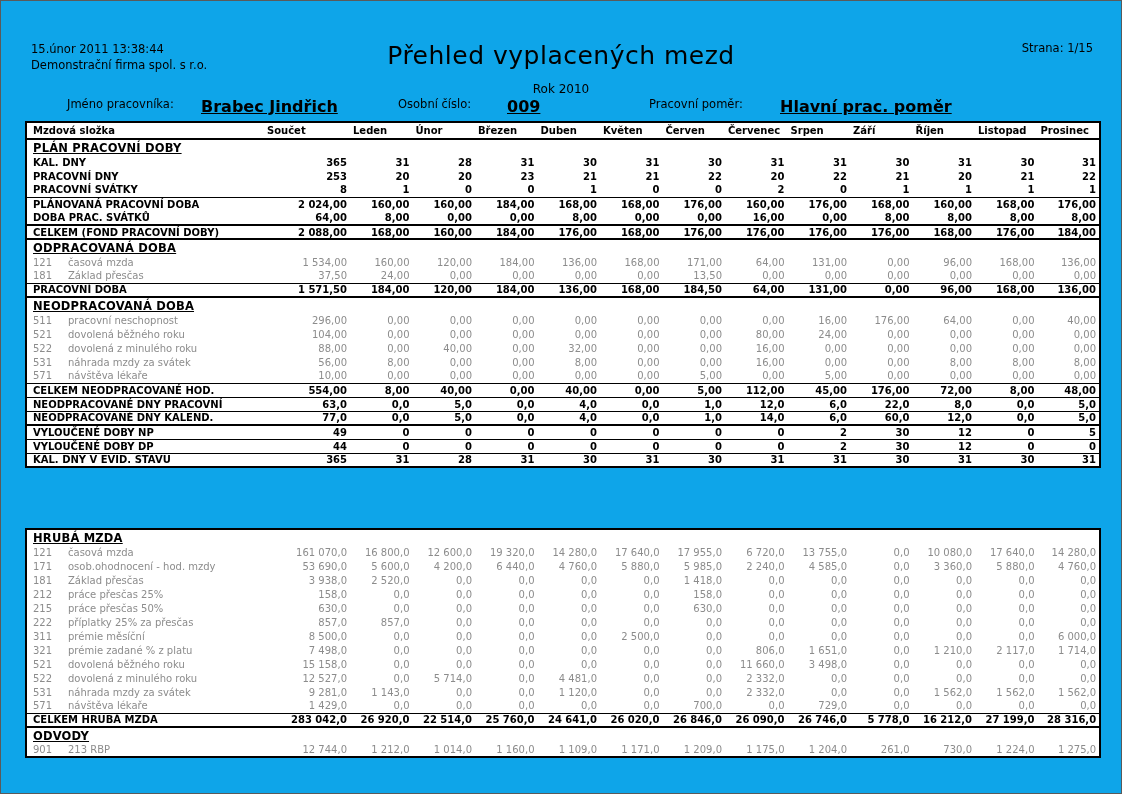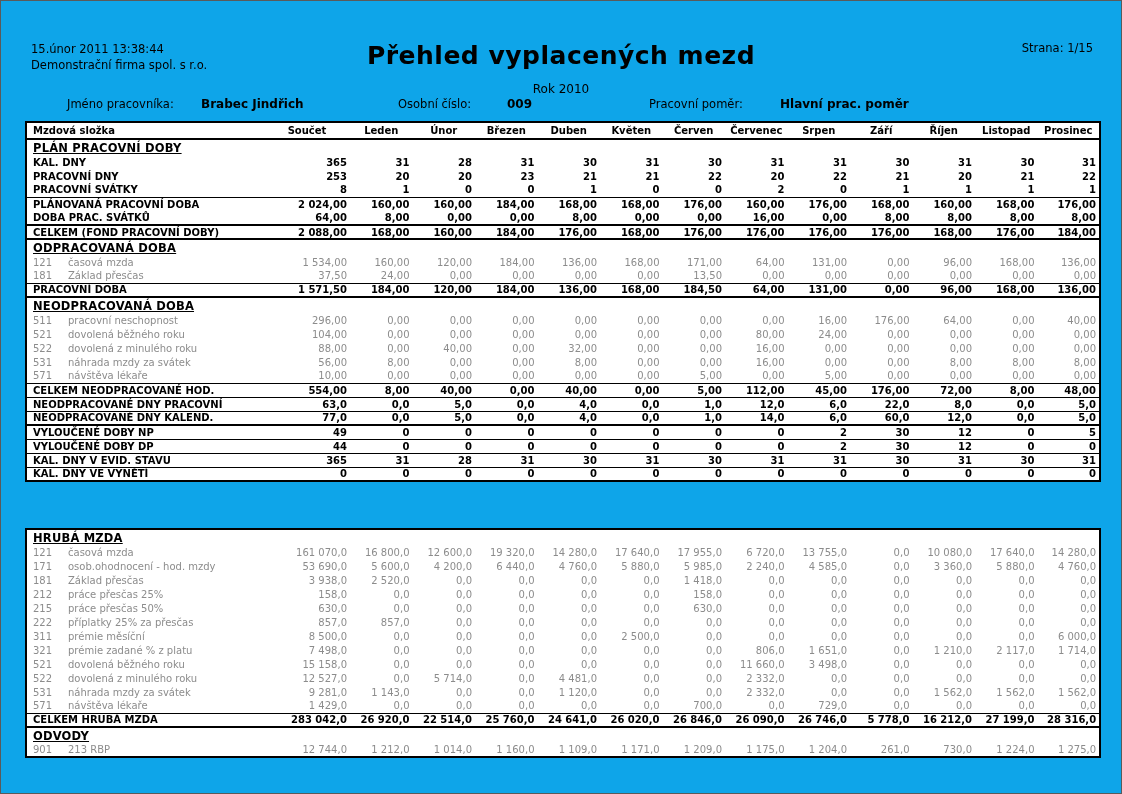--- a/index.html
+++ b/index.html
@@ -3,40 +3,40 @@
 <meta charset="utf-8">
 <style>
   * { margin:0; padding:0; box-sizing:border-box; }
   html,body { background:#e8e8e8; }
   body { width:1122px; height:794px; font-family:"DejaVu Sans", sans-serif; color:#000; }
   .page { position:relative; width:1122px; height:794px; background:#0ea5e9; border:1px solid #5a5a5a; overflow:hidden; }
 
   
   .hdr-left { position:absolute; left:30px; top:40px; font-size:11.5px; line-height:16px; }
   .hdr-center { position:absolute; left:0; right:0; top:40px; text-align:center; }
-  .hdr-center h1 { font-size:25px; font-weight:700; letter-spacing:0.5px; }
+  .hdr-center h1 { font-size:25px; font-weight:400; letter-spacing:0.5px; }
   .subtitle { font-size:12px; margin-top:12px; }
   .hdr-right { position:absolute; right:28px; top:40px; font-size:11.5px; }
 
   
   .emp { position:absolute; left:0; top:96px; width:1122px; height:20px; font-size:11.5px; }
   .emp .lab { position:absolute; }
-  .emp .val { position:absolute; font-weight:700; font-size:12px; }
+  .emp .val { position:absolute; font-weight:700; font-size:16px;text-decoration:underline; }
   .lab1 { left:66px; }  .val1 { left:200px; }
   .lab2 { left:397px; } .val2 { left:506px; }
   .lab3 { left:648px; } .val3 { left:779px; }
 
   
   table { border-collapse:collapse; table-layout:fixed; width:1074px; position:absolute; left:24px; background:#fff; border:2px solid #000; }
   #tbl1 { top:120px; }
   #tbl2 { top:527px; }
   th, td { font-size:10px; height:14px; padding:0 3px; white-space:nowrap; overflow:hidden; vertical-align:middle; }
   th { border-bottom:2px solid #000; font-weight:700; height:17px; }
   th.lbl { text-align:left; padding-left:6px; }
-  th.num { text-align:center;margin-top:28px; }
+  th.num { text-align:left;margin-top:28px; }
   td.num { text-align:right; }
   td.lbl { text-align:left; padding-left:6px; }
   .code { display:inline-block; width:26px; }
   .dlabel { padding-left:9px; }
 
   tr.r-plain td, tr.r-sum td, tr.r-sum2 td { font-weight:700; color:#000; }
   tr.r-det td { color:#8c8c8c; font-weight:400; }
   tr.r-sum td { border-top:1px solid #000; }
   tr.r-sum2 td { border-top:2px solid #000; }
   tr.r-sec td { border-top:2px solid #000; height:16px; padding-top:1px; }
@@ -427,36 +427,20 @@
           <td class="num">30</td>
           <td class="num">31</td>
           <td class="num">30</td>
           <td class="num">31</td>
           <td class="num">31</td>
           <td class="num">30</td>
           <td class="num">31</td>
           <td class="num">30</td>
           <td class="num">31</td>
         </tr>
-        <tr class="r-sum">
-          <td class="lbl">KAL. DNY VE VYNĚTÍ</td>
-          <td class="num">0</td>
-          <td class="num">0</td>
-          <td class="num">0</td>
-          <td class="num">0</td>
-          <td class="num">0</td>
-          <td class="num">0</td>
-          <td class="num">0</td>
-          <td class="num">0</td>
-          <td class="num">0</td>
-          <td class="num">0</td>
-          <td class="num">0</td>
-          <td class="num">0</td>
-          <td class="num">0</td>
-        </tr>
       </tbody>
   </table>
 
   <table id="tbl2">
     <colgroup id="cg2">
         <col style="width: 238px;">
         <col style="width: 86px;">
         <col style="width: 62.5px;">
         <col style="width: 62.5px;">
         <col style="width: 62.5px;">

